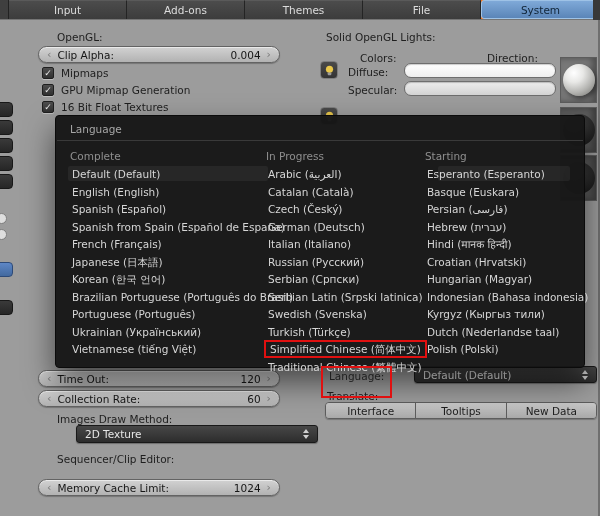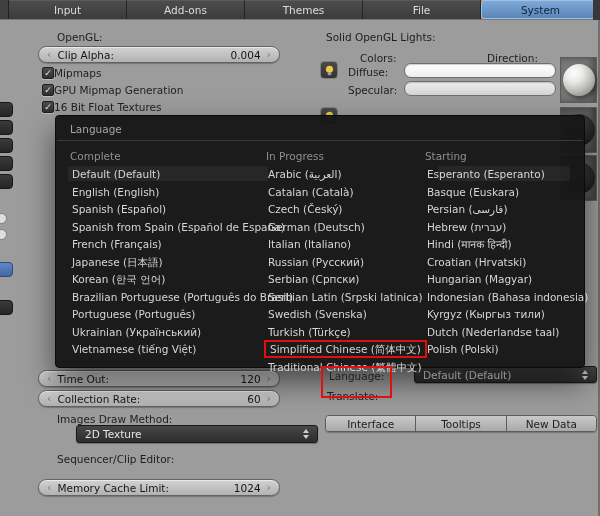--- a/index.html
+++ b/index.html
@@ -23,21 +23,21 @@
   .label { position:absolute; white-space:nowrap; }
   .slider { position:absolute; height:17px; border-radius:9px;
             background:linear-gradient(#d2d2d2,#b2b2b2); border:1px solid #636363;
             box-shadow:inset 0 1px 0 rgba(255,255,255,.55), 0 1px 1px rgba(0,0,0,.25);
             display:flex; align-items:center; padding:0 8px; color:#161616; }
   .slider::before { content:"‹"; color:rgba(0,0,0,.38); margin-right:6px; font-size:11px; }
   .slider::after  { content:"›"; color:rgba(0,0,0,.38); margin-left:6px;  font-size:11px; }
   .sl-label { flex:1; text-align:left; }
   .sl-value { text-align:right; }
 
-  .cbrow { display:flex; align-items:center; height:16px; margin-bottom:1px; }
+  .cbrow { display:flex; align-items:center; gap:7px; height:16px; margin-bottom:1px; }
   .cb { width:12px; height:12px; border-radius:2px; background:linear-gradient(#4e4e4e,#303030);
         border:1px solid #1f1f1f; color:#e8e8e8; font-size:9px; line-height:11px; text-align:center;
         box-shadow:0 1px 0 rgba(255,255,255,.35); }
   .cb.checked::after { content:"✓"; }
 
   .dselect { position:absolute; background:linear-gradient(#474747,#2d2d2d); border:1px solid #191919;
              border-radius:3px; color:#e6e6e6; display:flex; align-items:center; padding:0 8px;
              box-shadow:0 1px 1px rgba(0,0,0,.3); }
   .updown { margin-left:auto; display:flex; flex-direction:column; gap:2px; }
   .updown i { display:block; width:0; height:0; border-left:3.5px solid transparent; border-right:3.5px solid transparent; }
@@ -195,21 +195,21 @@
     <span>Language:</span>
   </span>
   <div class="dselect" style="left:414px; top:366px; width:183px; height:17px;">
     <span>Default (Default)</span>
     <span class="updown">
         <i class="up"></i>
         <i class="dn"></i>
       </span>
   </div>
   <div class="label" style="left:327px; top:390px;">Translate:</div>
-  <div class="segbtns" style="left:325px; top:402px; width:272px;margin-top:13px;" id="trans-btns">
+  <div class="segbtns" style="left:325px; top:402px; width:272px;" id="trans-btns">
       <div class="segbtn">Interface</div>
       <div class="segbtn">Tooltips</div>
       <div class="segbtn">New Data</div>
     </div>
 
   <div class="menu">
     <div class="ghost" style="left:12px; top:50px; width:200px; height:15px;"></div>
     <div class="ghost" style="left:382px; top:50px; width:132px; height:15px;"></div>
     <div class="menu-title">Language</div>
     <div class="menu-sep"></div>

